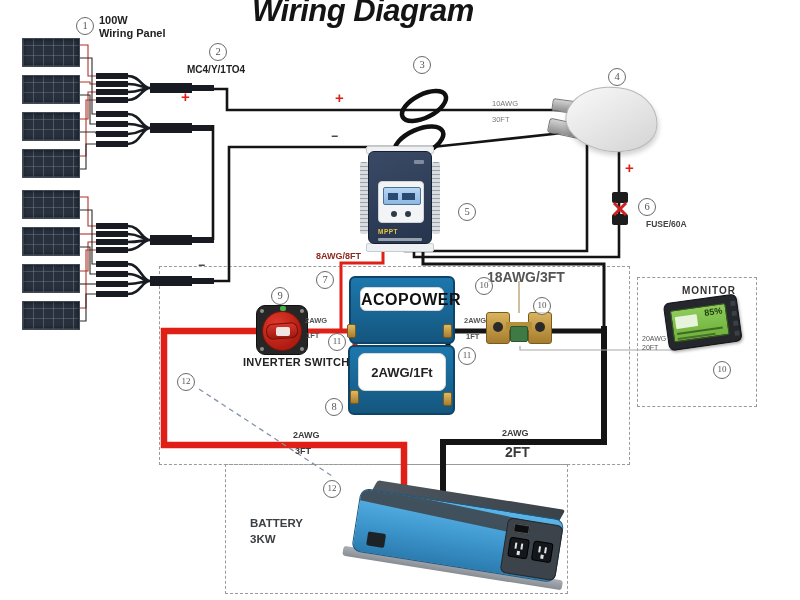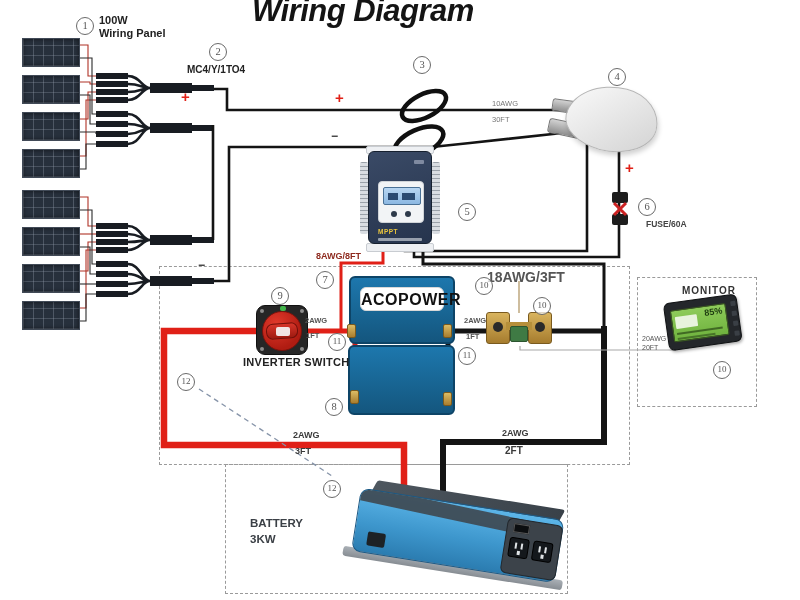--- a/index.html
+++ b/index.html
@@ -157,20 +157,23 @@
     <div class="abs" style="left:6px;top:8px;width:40px;height:40px;border-radius:50%;background:radial-gradient(circle at 35% 30%,#e0392b,#b01c12 70%);border:1px solid #7d120b;"></div>
     <div class="abs" style="left:10px;top:20px;width:32px;height:16px;border-radius:7px;background:linear-gradient(#d7352a,#9e1a10);border:1px solid #70100a;transform:rotate(-4deg);"></div>
     <div class="abs" style="left:20px;top:24px;width:14px;height:9px;background:rgba(245,245,245,.92);border-radius:2px;"></div>
   </div>
 
   <div class="abs" style="left:349px;top:276px;width:106px;height:68px;background:linear-gradient(#1d77ad,#14567e);border:2px solid #0d4467;border-radius:6px;"></div>
   <div class="abs" style="left:348px;top:345px;width:107px;height:70px;background:linear-gradient(#1d77ad,#14567e);border:2px solid #0d4467;border-radius:6px;"></div>
   <div class="abs" style="left:360px;top:287px;width:84px;height:24px;background:#fff;border-radius:6px;border:1px solid #d8d8d8;text-align:center;">
     <span class="lbl" style="position:static;font-size:16px;font-weight:bold;color:#111;letter-spacing:.5px;line-height:24px;text-align:right;">ACOPOWER</span>
   </div>
+  <div class="abs" style="left:358px;top:353px;width:88px;height:38px;background:#fff;border-radius:7px;border:1px solid #d8d8d8;text-align:center;">
+    <span class="lbl" style="position:static;font-size:13px;font-weight:bold;color:#222;line-height:38px;">2AWG/1Ft</span>
+  </div>
   <div class="goldlug" style="left:347px;top:324px;"></div>
   <div class="goldlug" style="left:443px;top:324px;"></div>
   <div class="goldlug" style="left:350px;top:390px;"></div>
   <div class="goldlug" style="left:443px;top:392px;"></div>
 
   <div class="abs" style="left:486px;top:310px;width:66px;height:40px;">
     <div class="abs" style="left:0;top:2px;width:24px;height:32px;background:linear-gradient(#d9b45e,#a67c2e);border:1px solid #7a5a1e;border-radius:3px;"></div>
     <div class="abs" style="left:42px;top:2px;width:24px;height:32px;background:linear-gradient(#d9b45e,#a67c2e);border:1px solid #7a5a1e;border-radius:3px;"></div>
     <div class="abs" style="left:20px;top:12px;width:26px;height:8px;background:#b68f3a;"></div>
     <div class="abs" style="left:7px;top:12px;width:10px;height:10px;border-radius:50%;background:#2a2a2a;"></div>
@@ -227,21 +230,21 @@
   <div class="lbl" style="left:316px;top:252px;font-size:9px;font-weight:bold;color:#8e2a1e;">8AWG/8FT</div>
   <div class="lbl" style="left:487px;top:270px;font-size:14px;font-weight:bold;color:#555;">18AWG/3FT</div>
   <div class="lbl" style="left:633px;top:220px;font-size:8.5px;font-weight:bold;color:#444;margin-left:13px;">FUSE/60A</div>
   <div class="lbl" style="left:305px;top:317px;font-size:7.5px;font-weight:bold;color:#555;">2AWG</div>
   <div class="lbl" style="left:306px;top:332px;font-size:7.5px;font-weight:bold;color:#555;">1FT</div>
   <div class="lbl" style="left:464px;top:317px;font-size:7.5px;font-weight:bold;color:#555;">2AWG</div>
   <div class="lbl" style="left:466px;top:333px;font-size:7.5px;font-weight:bold;color:#555;">1FT</div>
   <div class="lbl" style="left:293px;top:431px;font-size:9px;font-weight:bold;color:#3a3a3a;">2AWG</div>
   <div class="lbl" style="left:295px;top:447px;font-size:9px;font-weight:bold;color:#3a3a3a;">3FT</div>
   <div class="lbl" style="left:502px;top:429px;font-size:9px;font-weight:bold;color:#3a3a3a;">2AWG</div>
-  <div class="lbl" style="left:505px;top:445px;font-size:10px;font-weight:bold;color:#3a3a3a;">2FT</div>
+  <div class="lbl" style="left:505px;top:445px;font-size:14px;font-weight:bold;color:#3a3a3a;">2FT</div>
   <div class="lbl" style="left:642px;top:335px;font-size:7px;color:#555;">20AWG</div>
   <div class="lbl" style="left:642px;top:344px;font-size:7px;color:#555;">20FT</div>
   <div class="lbl" style="left:243px;top:356px;font-size:11px;font-weight:bold;color:#222;letter-spacing:.3px;">INVERTER SWITCH</div>
   <div class="lbl" style="left:682px;top:285px;font-size:10px;font-weight:bold;color:#333;letter-spacing:1px;">MONITOR</div>
   <div class="lbl" style="left:250px;top:517px;font-size:11.5px;font-weight:bold;color:#3b4046;">BATTERY</div>
   <div class="lbl" style="left:250px;top:533px;font-size:11.5px;font-weight:bold;color:#3b4046;">3KW</div>
 
   <div class="lbl" style="left:181px;top:89px;font-size:15px;font-weight:bold;color:#e02017;">+</div>
   <div class="lbl" style="left:335px;top:90px;font-size:15px;font-weight:bold;color:#e02017;">+</div>
   <div class="lbl" style="left:625px;top:160px;font-size:15px;font-weight:bold;color:#e02017;">+</div>

